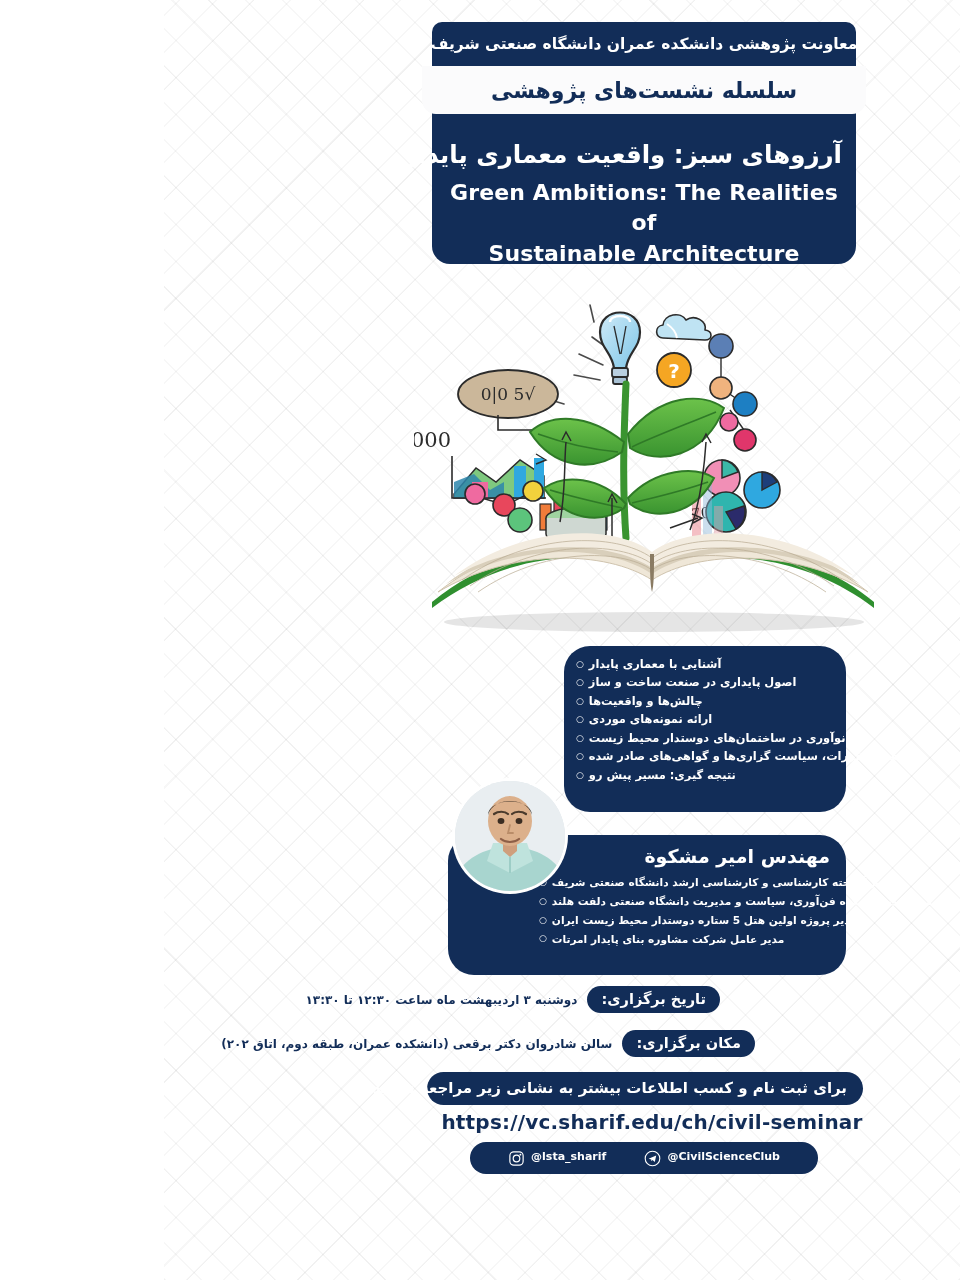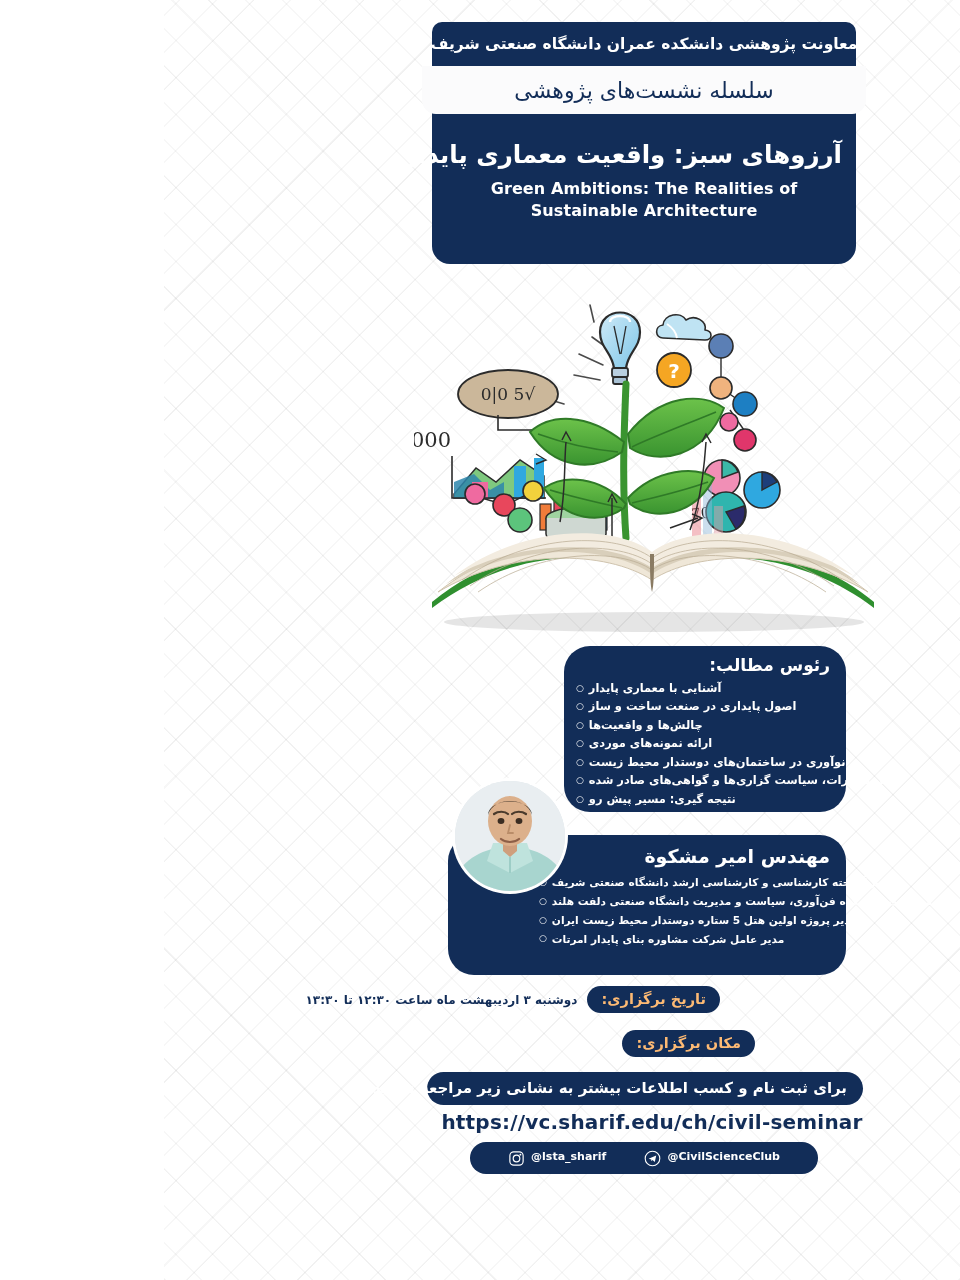--- a/index.html
+++ b/index.html
@@ -47,21 +47,21 @@
 
   .hdr-ribbon {
     position: absolute;
     left: 258px; top: 66px;
     width: 444px; height: 48px;
     background: #fbfbfc;
     border-radius: 0 0 14px 14px;
     display: flex; align-items: center; justify-content: center;
     color: #122d58;
     font-size: 22px;
-    font-weight: 400;
+    font-weight: 700;
     letter-spacing: -0.3px;
     white-space: nowrap;
     z-index: 4;
   }
 
   .hdr-title {
     position: absolute;
     left: 268px; top: 100px;
     width: 424px; height: 164px;
     background: #122d58;
@@ -74,21 +74,21 @@
     color: #ffffff;
     font-size: 24.5px;
     font-weight: 800;
     letter-spacing: -0.4px;
     line-height: 1.35;
     white-space: nowrap;
   }
   .title-en {
     direction: ltr;
     color: #ffffff;
-    font-size: 16px;
+    font-size: 22px;
     font-weight: 700;
     line-height: 1.38;
     margin-top: 7px;
     letter-spacing: 0.1px;
   }
 
   
   .illus {
     position: absolute;
     left: 250px; top: 292px;
@@ -167,21 +167,21 @@
   .inforow {
     position: absolute;
     display: flex;
     flex-direction: row;
     align-items: center;
     gap: 10px;
     z-index: 3;
   }
   .chip {
     background: #122d58;
-    color: #fdba74;
+    color: #ffffff;
     border-radius: 16px;
     padding: 5px 14px 6px;
     font-size: 14.5px;
     font-weight: 800;
     letter-spacing: -0.3px;
     white-space: nowrap;
   }
   .chip-val {
     color: #122d58;
     font-size: 12px;
@@ -424,21 +424,20 @@
           <path d="M428,288 C360,240 274,240 238,266"></path>
           <path d="M420,294 C354,248 272,248 238,272"></path>
           <path d="M412,300 C348,256 270,256 238,278"></path>
         </g>
         <path d="M236,262 C236,280 236,292 238,300 C240,292 240,280 240,262 Z" fill="#8a7b63"></path>
       </g>
     </svg>
   </div>
 
   <div class="panel topics">
-    <div class="panel-head">رئوس مطالب:</div>
     <ul class="bullets">
       <li>
         <span class="bullet-mark">○</span>
         <span>آشنایی با معماری پایدار</span>
       </li>
       <li>
         <span class="bullet-mark">○</span>
         <span>اصول پایداری در صنعت ساخت و ساز</span>
       </li>
       <li>
@@ -504,20 +503,21 @@
     </svg>
   </div>
 
   <div class="inforow row-date">
     <div class="chip">تاریخ برگزاری:</div>
     <div class="chip-val">دوشنبه ۳ اردیبهشت ماه ساعت ۱۲:۳۰ تا ۱۳:۳۰</div>
   </div>
 
   <div class="inforow row-place">
     <div class="chip">مکان برگزاری:</div>
+    <div class="chip-val">سالن شادروان دکتر برقعی (دانشکده عمران، طبقه دوم، اتاق ۲۰۲)</div>
   </div>
 
   <div class="row-cta">برای ثبت نام و کسب اطلاعات بیشتر به نشانی زیر مراجعه نمایید:</div>
 
   <div class="url">https://vc.sharif.edu/ch/civil-seminar</div>
 
   <div class="social">
     <div class="social-item">
       <span>
         <svg width="17" height="17" viewBox="0 0 20 20">

